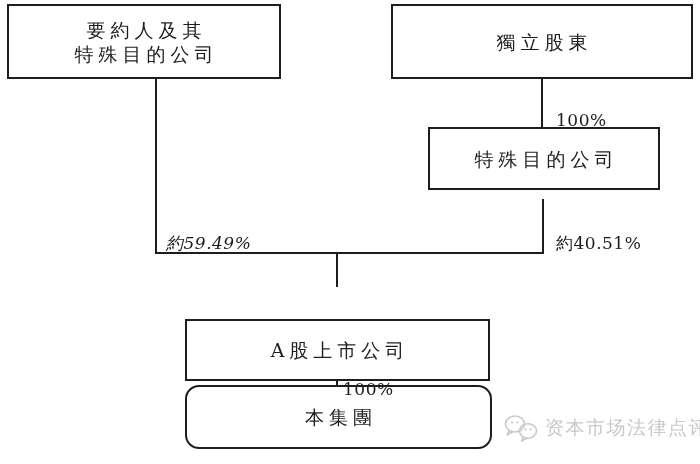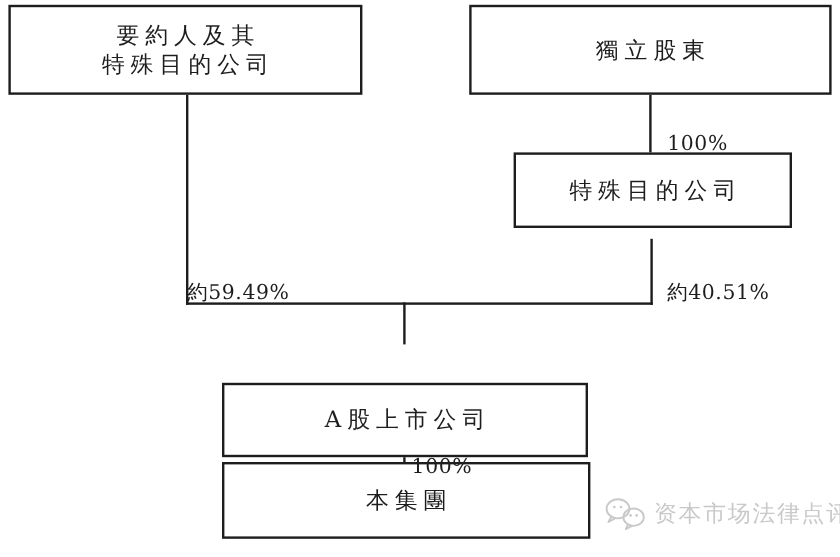--- a/index.html
+++ b/index.html
@@ -32,43 +32,43 @@
 
 <div class="canvas">
 
   <div class="line" style="left:155px;top:79px;width:2px;height:175px;"></div>
   <div class="line" style="left:541px;top:79px;width:2px;height:50px;"></div>
   <div class="line" style="left:542px;top:199px;width:2px;height:55px;"></div>
   <div class="line" style="left:155px;top:252px;width:389px;height:2px;"></div>
   <div class="line" style="left:336px;top:252px;width:2px;height:35px;"></div>
   <div class="line" style="left:336px;top:347px;width:2px;height:39px;"></div>
 
-  <div class="box" style="left:7px;top:4px;width:295px;height:75px;">
+  <div class="box" style="left:7px;top:4px;width:274px;height:75px;">
     <div>要約人及其</div>
     <div>特殊目的公司</div>
   </div>
 
   <div class="box" style="left:391px;top:4px;width:302px;height:75px;">
     <div>獨立股東</div>
   </div>
 
   <div class="box" style="left:428px;top:127px;width:232px;height:63px;">
     <div>特殊目的公司</div>
   </div>
 
   <div class="box" style="left:185px;top:286px;width:305px;height:62px;margin-top:33px;">
     <div>A股上市公司</div>
   </div>
 
-  <div class="box" style="left:185px;top:385px;width:307px;height:64px;">
+  <div class="box" style="left:185px;top:385px;width:307px;height:64px;border-radius:14px;">
     <div>本集團</div>
   </div>
 
   <div class="pct" style="left:556px;top:86px;">100%</div>
-  <div class="pct" style="left:156px;top:208px;">約59.49%</div>
+  <div class="pct" style="left:166px;top:208px;font-style:italic;">約59.49%</div>
   <div class="pct" style="left:556px;top:208px;text-align:right;">約40.51%</div>
   <div class="pct" style="left:343px;top:355px;">100%</div>
 
   <div class="watermark">
     <span>
       <svg width="37" height="30" viewBox="0 0 37 30" fill="none">
         <ellipse cx="12" cy="11" rx="9.5" ry="8" stroke="#c9c9c9" stroke-width="1.6"></ellipse>
         <path d="M6.5 17.5 L4 22 L9.5 19" stroke="#c9c9c9" stroke-width="1.6" fill="none" stroke-linejoin="round"></path>
         <circle cx="9" cy="9.5" r="1.1" fill="#c9c9c9"></circle>
         <circle cx="14.5" cy="9.5" r="1.1" fill="#c9c9c9"></circle>

